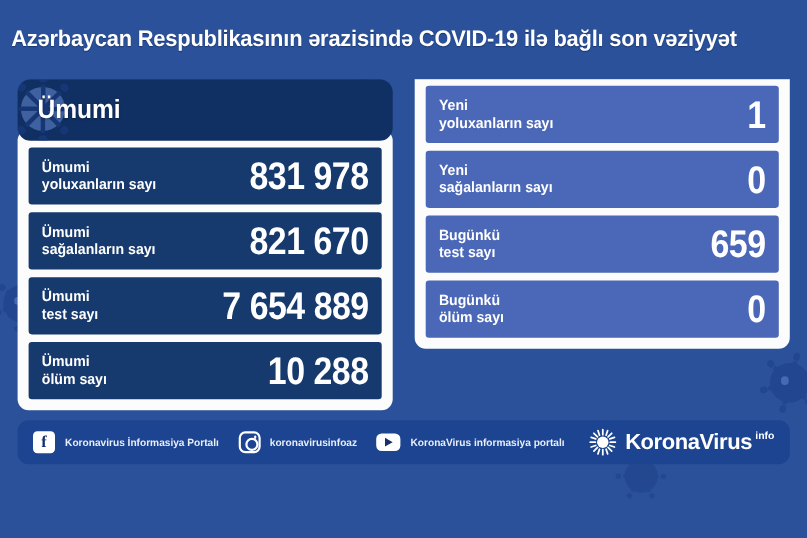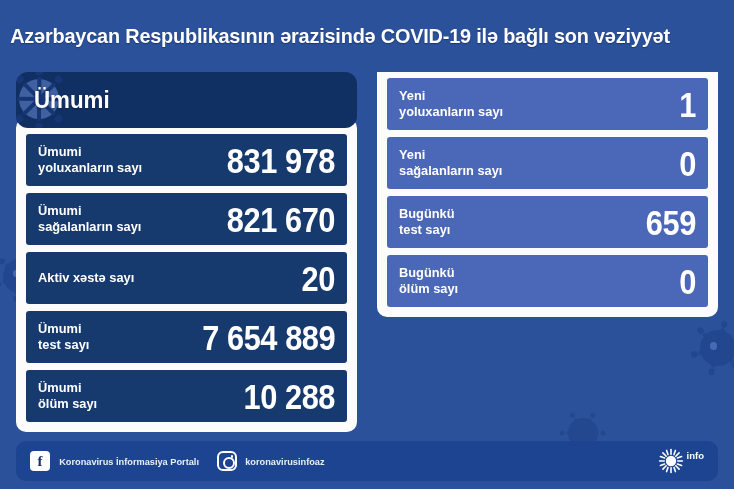--- a/index.html
+++ b/index.html
@@ -478,24 +478,20 @@
           <span class="stat-label">Ümumi
 yoluxanların sayı</span>
           <span class="stat-value">831 978</span>
         </div>
         <div class="stat-row">
           <span class="stat-label">Ümumi
 sağalanların sayı</span>
           <span class="stat-value">821 670</span>
         </div>
         <div class="stat-row">
-          <span class="stat-label">Aktiv xəstə sayı</span>
-          <span class="stat-value">20</span>
-        </div>
-        <div class="stat-row">
           <span class="stat-label">Ümumi
 test sayı</span>
           <span class="stat-value">7 654 889</span>
         </div>
         <div class="stat-row">
           <span class="stat-label">Ümumi
 ölüm sayı</span>
           <span class="stat-value">10 288</span>
         </div>
       </div>
@@ -532,20 +528,24 @@
     <div class="social">
       <span class="ico ico-fb">f</span>
       <span class="social-label">Koronavirus İnformasiya Portalı</span>
     </div>
 
     <div class="social">
       <span class="ico ico-ig"></span>
       <span class="social-label">koronavirusinfoaz</span>
     </div>
 
+    <div class="social">
+      <span class="ico-yt"></span>
+      <span class="social-label">KoronaVirus informasiya portalı</span>
+    </div>
 
     <div class="brand">
       <span class="brand-mark">
         <svg width="26" height="26" viewBox="0 0 26 26" aria-hidden="true">
           <circle cx="13" cy="13" r="5.2" fill="#ffffff"></circle>
           <g stroke="#ffffff" stroke-width="1.6" stroke-linecap="round">
             <line x1="13" y1="1.6" x2="13" y2="6.2"></line>
             <line x1="13" y1="19.8" x2="13" y2="24.4"></line>
             <line x1="1.6" y1="13" x2="6.2" y2="13"></line>
             <line x1="19.8" y1="13" x2="24.4" y2="13"></line>
@@ -557,17 +557,18 @@
             <line x1="16" y1="19.4" x2="17.4" y2="23.6"></line>
             <line x1="2.4" y1="17.4" x2="6.6" y2="16"></line>
             <line x1="19.4" y1="10" x2="23.6" y2="8.6"></line>
             <line x1="2.4" y1="8.6" x2="6.6" y2="10"></line>
             <line x1="19.4" y1="16" x2="23.6" y2="17.4"></line>
             <line x1="8.6" y1="23.6" x2="10" y2="19.4"></line>
             <line x1="16" y1="6.6" x2="17.4" y2="2.4"></line>
           </g>
         </svg>
       </span>
+      <span class="brand-name">KoronaVirus</span>
       <span class="brand-sup">info</span>
     </div>
   </div>
 
 </div>
 
 </body></html>

